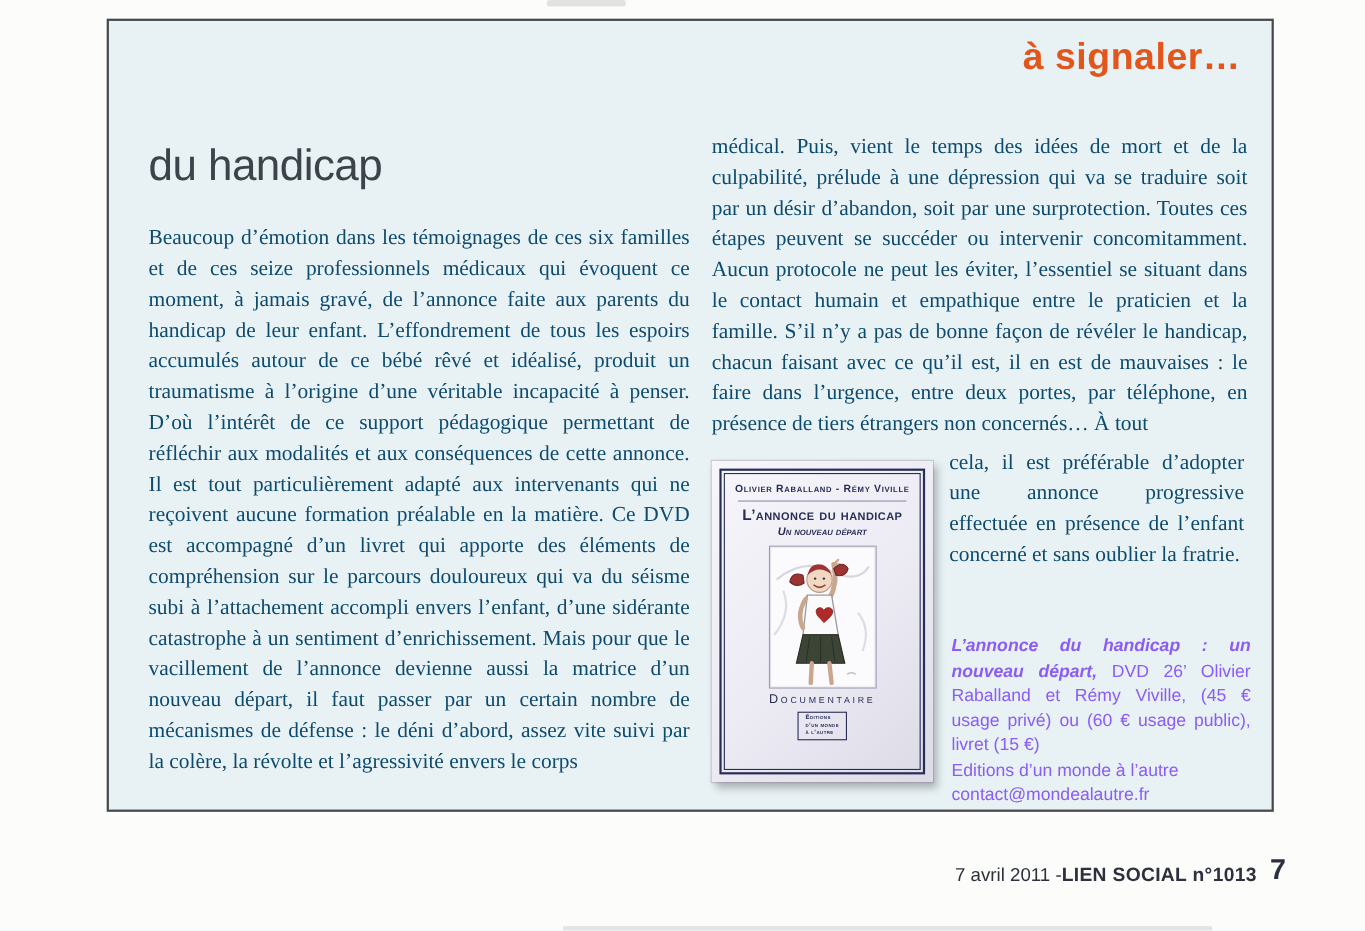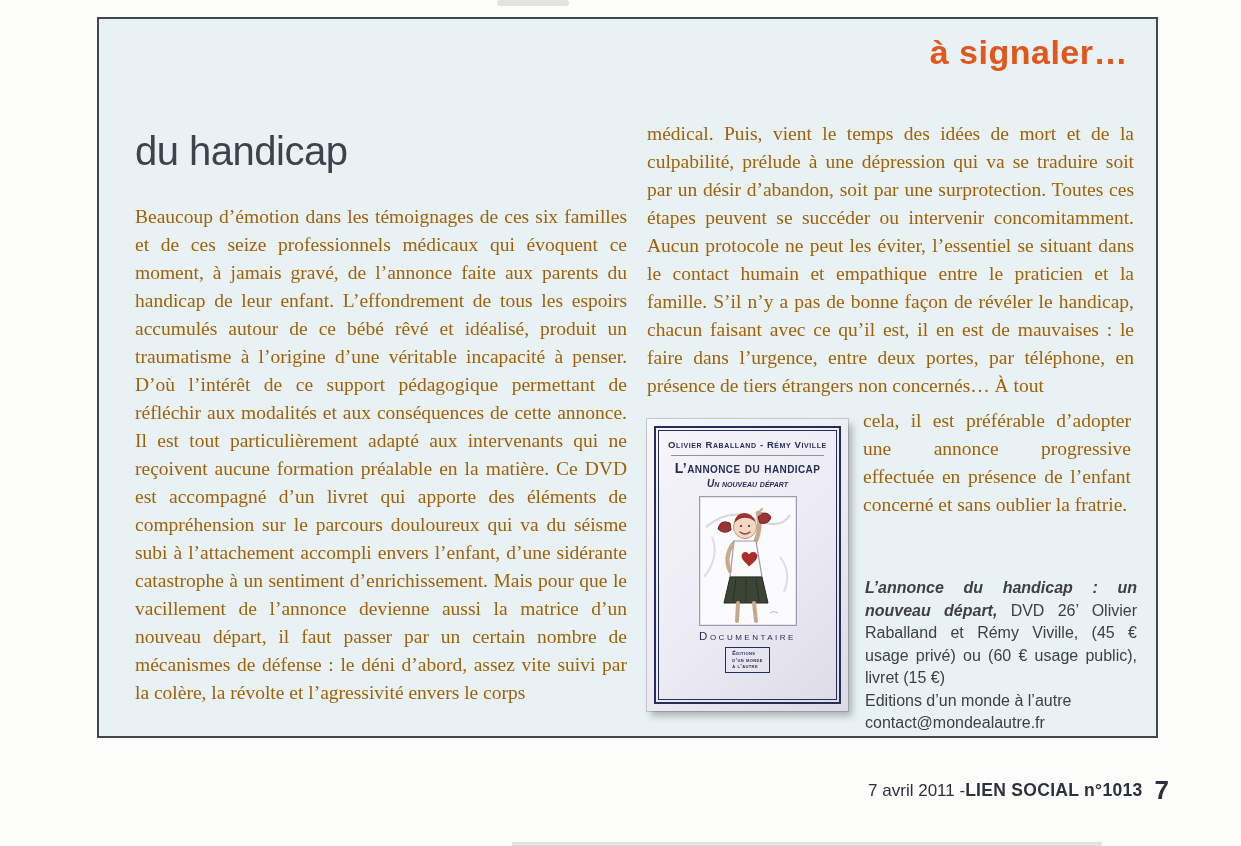--- a/index.html
+++ b/index.html
@@ -19,21 +19,21 @@
     font-family:"Liberation Sans",sans-serif;
   }
   .article-title{
     position:absolute;left:36px;top:62px;
     font-size:40px;line-height:47px;color:#3d434b;
     font-family:"Liberation Sans",sans-serif;font-weight:normal;
     letter-spacing:-.5px;
   }
   .body-text{
     font-family:"Liberation Serif","DejaVu Serif",serif;
-    font-size:19.5px;line-height:28px;color:#a16207;
+    font-size:19.5px;line-height:28px;color:#0c4a6e;
     text-align:justify;
   }
   .col-left{position:absolute;left:36px;top:184px;width:492px;}
   .col-right-1{position:absolute;left:548px;top:101px;width:487px;}
   .col-right-2{position:absolute;left:764px;top:388px;width:268px;}
 
   
   .dvd{
     position:absolute;left:548px;top:400px;width:201px;height:292px;
     background:linear-gradient(135deg,#f7f6fb 0%,#eceaf3 55%,#dcdae6 100%);
@@ -68,28 +68,28 @@
   .dvd-publisher{
     margin-top:5px;border:1px solid #272e55;padding:2px 6px;
     font-size:5.5px;font-weight:bold;line-height:6.5px;
     font-variant:small-caps;letter-spacing:.4px;
   }
 
   
   .caption{
     position:absolute;left:766px;top:558px;width:272px;
     font-family:"Liberation Sans",sans-serif;
-    font-size:16px;line-height:22.5px;color:#404040;text-align:justify;
+    font-size:16px;line-height:22.5px;color:#8b5cf6;text-align:justify;
   }
   .caption .cap-title{font-weight:bold;font-style:italic;}
 
   
   .footer{
     position:absolute;top:775px;right:72px;
-    display:flex;align-items:center;color:#2c313d;
+    display:flex;align-items:flex-end;color:#2c313d;
     font-family:"Liberation Sans",sans-serif;
   }
   .footer .f-date{font-size:17px;}
   .footer .f-mag{font-size:17.5px;font-weight:bold;letter-spacing:.3px;}
   .footer .f-page{font-size:26px;font-weight:bold;margin-left:12px;}
 
   
   .smudge-top{position:absolute;left:497px;top:0;width:72px;height:6px;background:#e2e2e0;border-radius:3px;}
   .smudge-bottom{position:absolute;left:512px;bottom:0;width:590px;height:4px;background:#dcdcda;opacity:.8;}
 </style>

